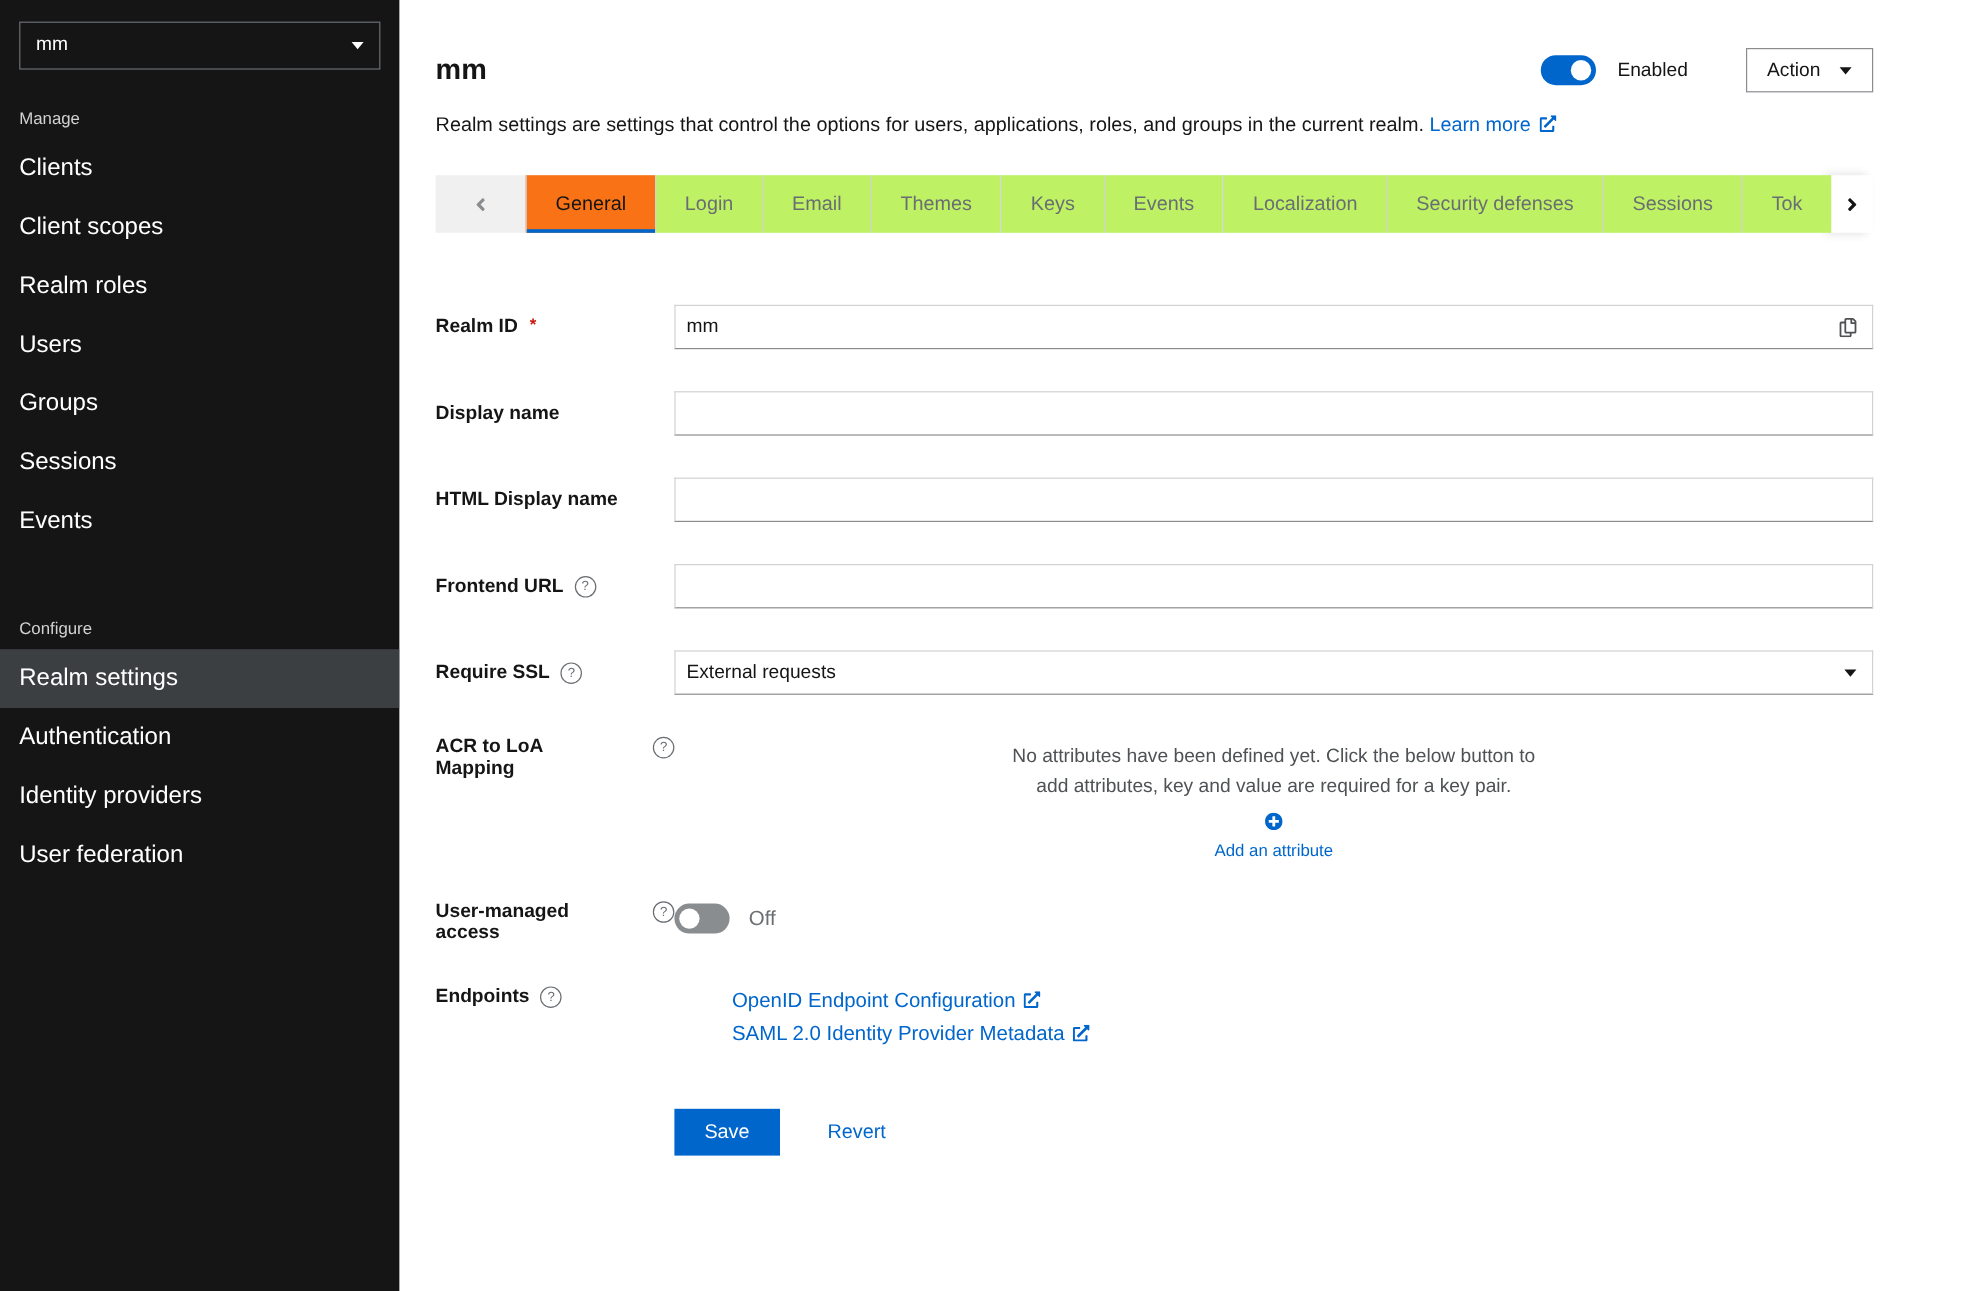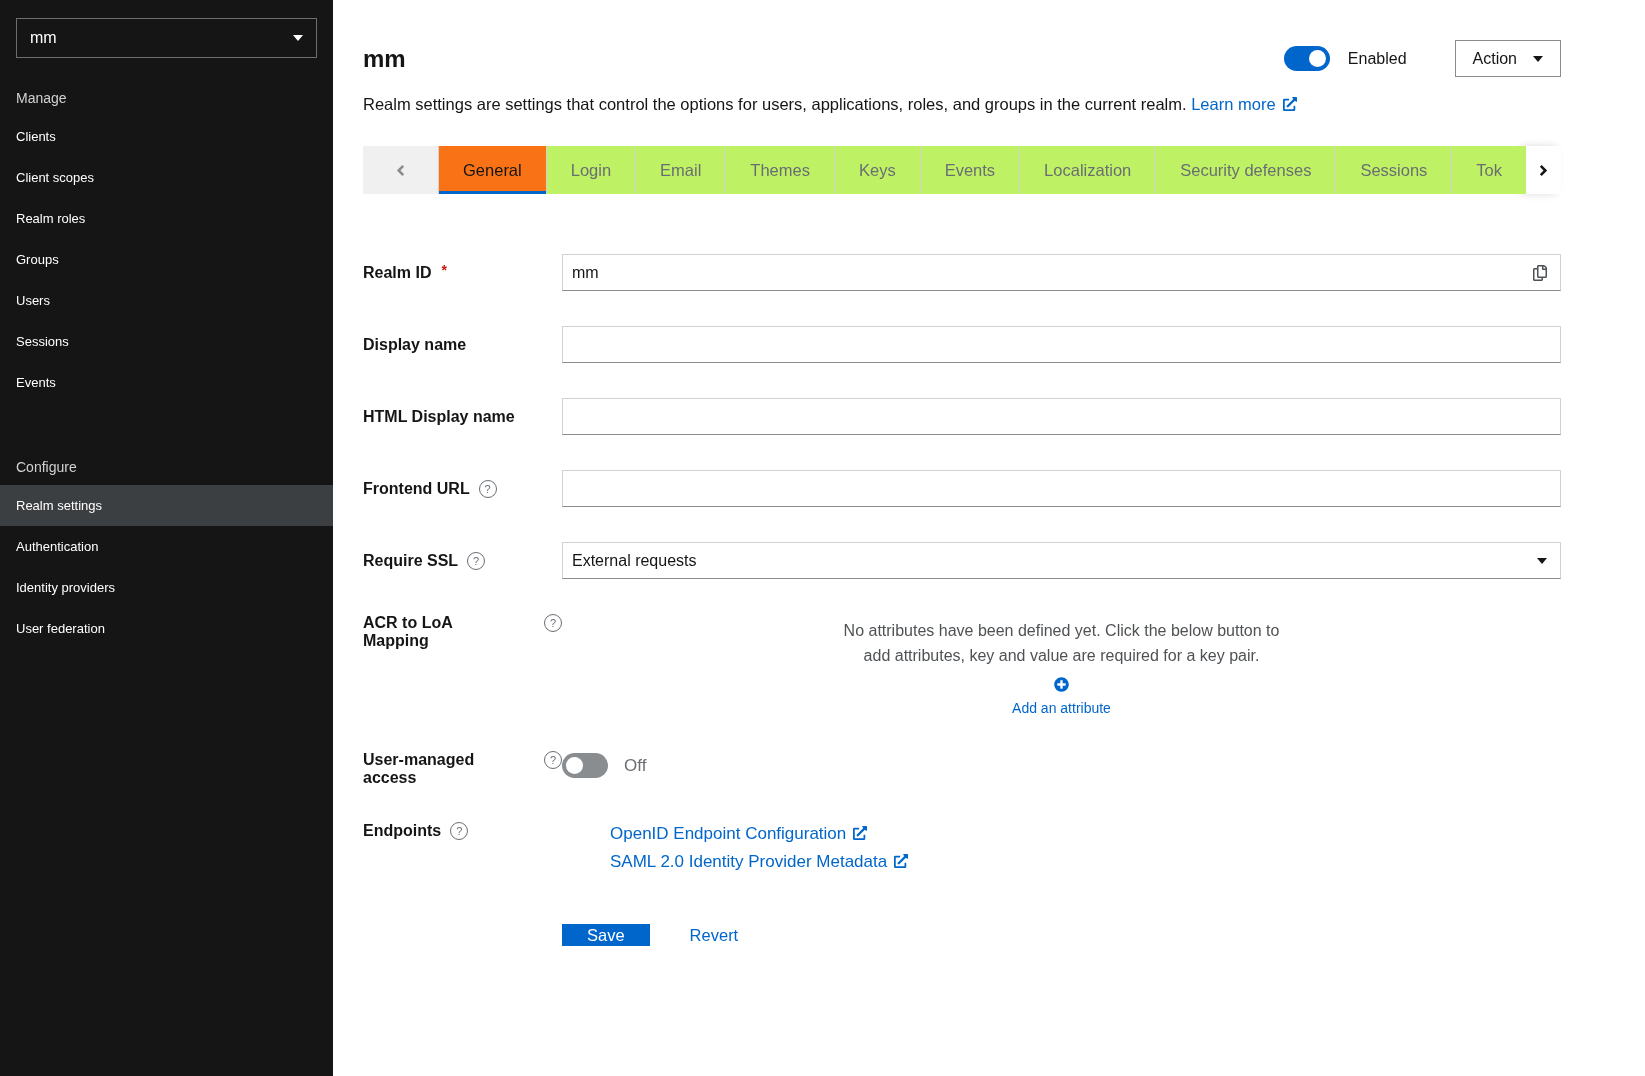--- a/index.html
+++ b/index.html
@@ -7,21 +7,21 @@
   body { font-family:"Liberation Sans", sans-serif; font-size:16px; color:#151515; background:#fff; display:flex; }
 
   
   .sidebar { width:333px; min-width:333px; background:#151515; height:100%; padding-top:10px; }
   .realm-switcher { margin:8px 16px 14px; height:40px; border:1px solid #6a6e73; color:#fff;
     display:flex; align-items:center; justify-content:space-between; padding:0 13px; cursor:pointer; background:transparent; }
   .caret { width:0; height:0; border-left:5px solid transparent; border-right:5px solid transparent;
     border-top:6px solid currentColor; display:inline-block; }
   .nav-title { color:#d2d2d2; font-size:14px; padding:18px 16px 10px; }
   .nav-title:not(:first-child) { margin-top:38px; }
-  .nav-item { display:block; color:#fff; font-size:13px; padding:13px 16px; cursor:pointer; text-decoration:none; }
+  .nav-item { display:block; color:#fff; font-size:20px; padding:13px 16px; cursor:pointer; text-decoration:none; }
   .nav-item.active { background:#3c3f42; }
 
   
   .main { flex:1; display:flex; flex-direction:column; overflow:hidden; background:#fff; }
   .page-header { padding:40px 84px 0 30px; }
   .header-row { display:flex; justify-content:space-between; align-items:center; }
   .page-title { font-size:24px; font-weight:700; }
   .header-controls { display:flex; align-items:center; }
   .toggle { width:46px; height:25px; border-radius:13px; position:relative; cursor:pointer; border:none; }
   .toggle-on  { background:#0066cc; }
@@ -70,39 +70,39 @@
     color:#0066cc; font-size:14px; text-decoration:none; cursor:pointer;flex-direction:column; }
   .add-attr svg { width:15px; height:15px; }
 
   .uma-control { display:flex; align-items:center; gap:16px; margin-top:2px; }
   .uma-state { color:#6a6e73; font-size:17px; }
 
   .endpoint-links { display:flex; flex-direction:column; gap:8px; padding-top:2px;margin-left:48px; }
   .ep-link { font-size:17px; }
 
   .actions-row { display:flex; align-items:center; margin:52px 0 0 199px; }
-  .save-btn { background:#0066cc; color:#fff; border:none; padding:0 25px; height:22px; font-size:16.5px;
+  .save-btn { background:#0066cc; color:#fff; border:none; padding:0 25px; height:39px; font-size:16.5px;
     font-family:inherit; cursor:pointer; }
   .revert-link { margin-left:40px; font-size:16.5px; }
 </style>
 </head>
 <body>
 
 <aside class="sidebar">
   <div class="realm-switcher">
     <span>mm</span>
     <span class="caret"></span>
   </div>
   <nav>
       <div class="nav-title">Manage</div>
       <a href="#" class="nav-item">Clients</a>
       <a href="#" class="nav-item">Client scopes</a>
       <a href="#" class="nav-item">Realm roles</a>
+      <a href="#" class="nav-item">Users</a>
       <a href="#" class="nav-item">Groups</a>
-      <a href="#" class="nav-item">Users</a>
       <a href="#" class="nav-item">Sessions</a>
       <a href="#" class="nav-item">Events</a>
       <div class="nav-title">Configure</div>
       <a href="#" class="nav-item active">Realm settings</a>
       <a href="#" class="nav-item">Authentication</a>
       <a href="#" class="nav-item">Identity providers</a>
       <a href="#" class="nav-item">User federation</a>
     </nav>
 </aside>
 

